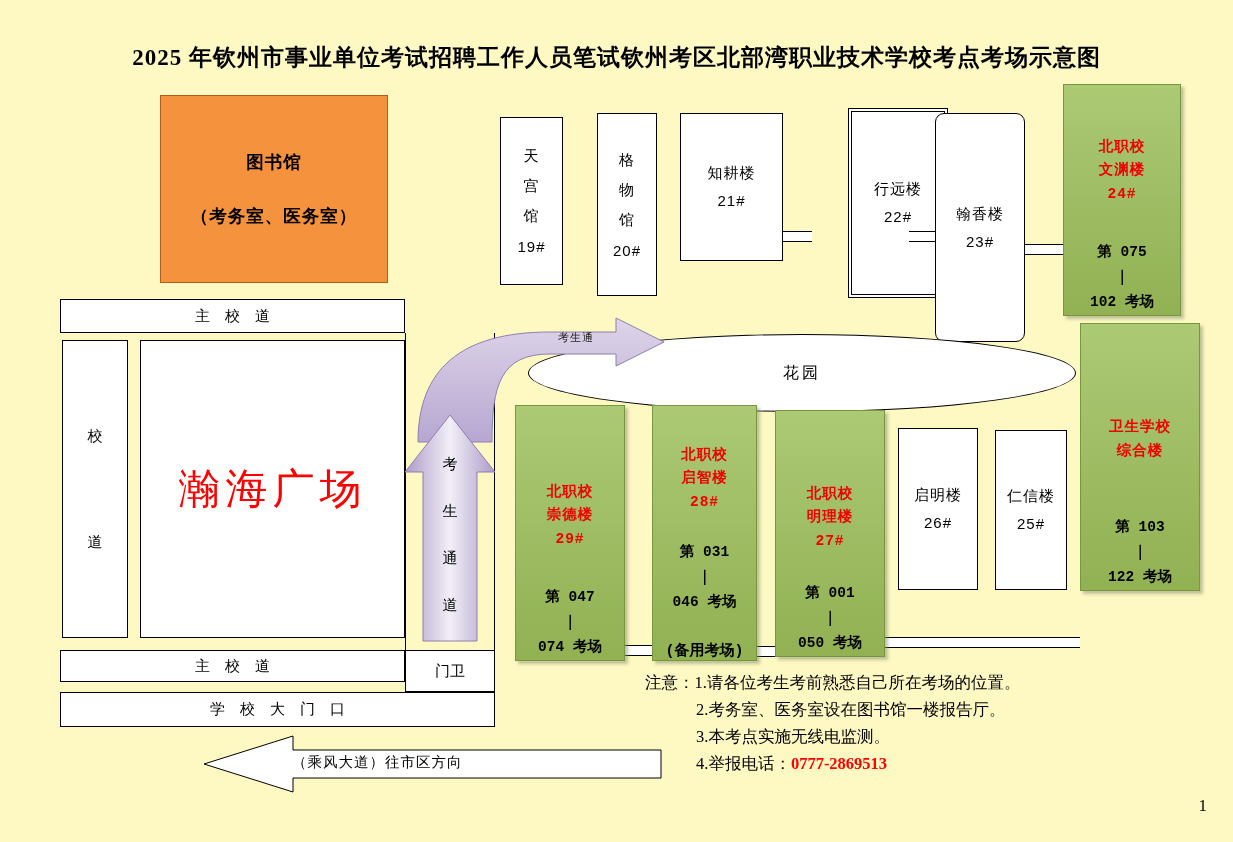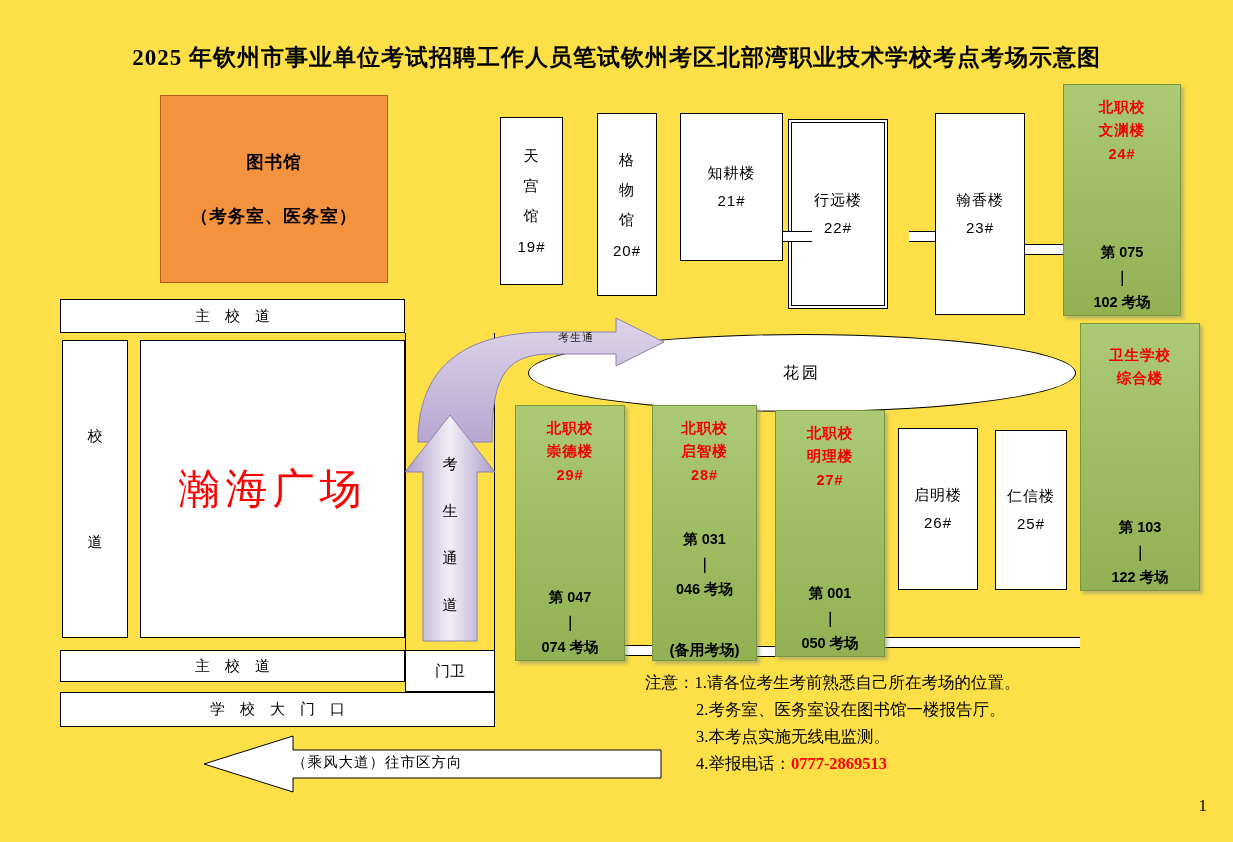--- a/index.html
+++ b/index.html
@@ -1,18 +1,18 @@
 <!DOCTYPE html>
 <html><head>
 <meta charset="utf-8">
 <style>
   * { margin:0; padding:0; box-sizing:border-box; }
   html,body { background:#ffffff; }
   body { font-family:"Liberation Sans", sans-serif; color:#000; }
-  .canvas { position:relative; width:1233px; height:842px; background:#fde047; overflow:hidden; }
+  .canvas { position:relative; width:1233px; height:842px; background:#fef9c3; overflow:hidden; }
 
   .title { position:absolute; left:0; top:42px; width:100%; text-align:center;
            font-family:"Liberation Serif", serif; font-weight:bold; font-size:23px; letter-spacing:1px; }
 
   .box { position:absolute; border:1px solid #000; background:#fff;
          display:flex; flex-direction:column; align-items:center; justify-content:center;
          text-align:center; }
 
   .library { border:1.5px solid #b35d16; background:#F5923E; justify-content:center; gap:30px;
              font-weight:bold; font-size:17.5px; letter-spacing:1px; }
@@ -20,21 +20,21 @@
   .bldg { font-size:15px; line-height:1.85; letter-spacing:1px; }
   .double { box-shadow: inset 0 0 0 2px #fff, inset 0 0 0 3px #000; }
 
   .stack { white-space:pre-line; }
   .vname { line-height:30px; }
   .bnum  { margin-top:2px; }
 
   .exam { border:1px solid #77963F;
           background:linear-gradient(180deg,#ACC974 0%, #91B153 100%);
           box-shadow:3px 3px 3px rgba(140,150,115,0.55);
-          justify-content:space-between; font-weight:bold; font-size:14.5px; }
+          justify-content:flex-end; font-weight:bold; font-size:14.5px;font-family:Liberation Mono, monospace; }
   .ebtitle { color:#F00000; white-space:pre-line; line-height:1.62; margin-top:11px; letter-spacing:1px; }
   .rooms   { white-space:pre-line; line-height:1.72; margin-top:34px; color:#000; }
   .exam.tall .rooms { margin-top:52px; }
   .enote   { margin-top:26px; font-size:15px; }
 
   .road { font-size:15px; }
   .vroad { line-height:106px; font-size:15px; }
   .plaza-text { font-family:"Liberation Serif", serif; font-size:42px; color:#FF0000; letter-spacing:5px; }
 
   .corridor { position:absolute; left:405px; top:333px; width:90px; height:317px;
@@ -86,26 +86,26 @@
 物
 馆</div>
     <div class="bnum">20#</div>
   </div>
 
   <div class="box bldg" style="left:680px; top:113px; width:103px; height:148px;">
     <div>知耕楼</div>
     <div>21#</div>
   </div>
 
-  <div class="box bldg double" style="left:788px; top:108px; width:100px; height:190px;margin-top:11px;">
+  <div class="box bldg double" style="left:848px; top:108px; width:100px; height:190px;">
     <div>行远楼</div>
     <div>22#</div>
   </div>
 
-  <div class="box bldg" style="left:935px; top:113px; width:90px; height:202px;">
+  <div class="box bldg" style="left:935px; top:113px; width:90px; height:229px;border-radius:9px;">
     <div>翰香楼</div>
     <div>23#</div>
   </div>
 
   <div class="box exam" style="left:1063px; top:84px; width:118px; height:232px;">
     <div class="ebtitle">北职校
 文渊楼
 24#</div>
     <div class="rooms">第 075
 ｜

